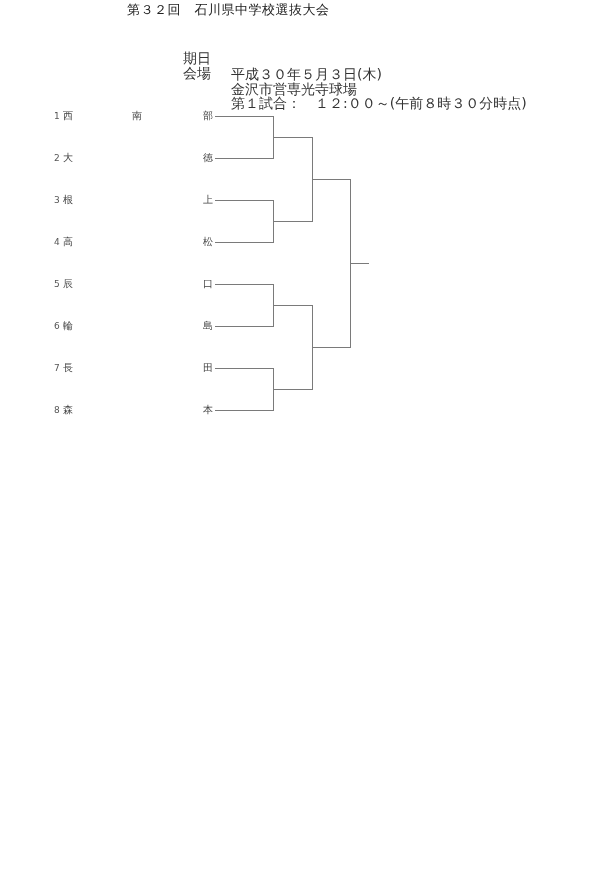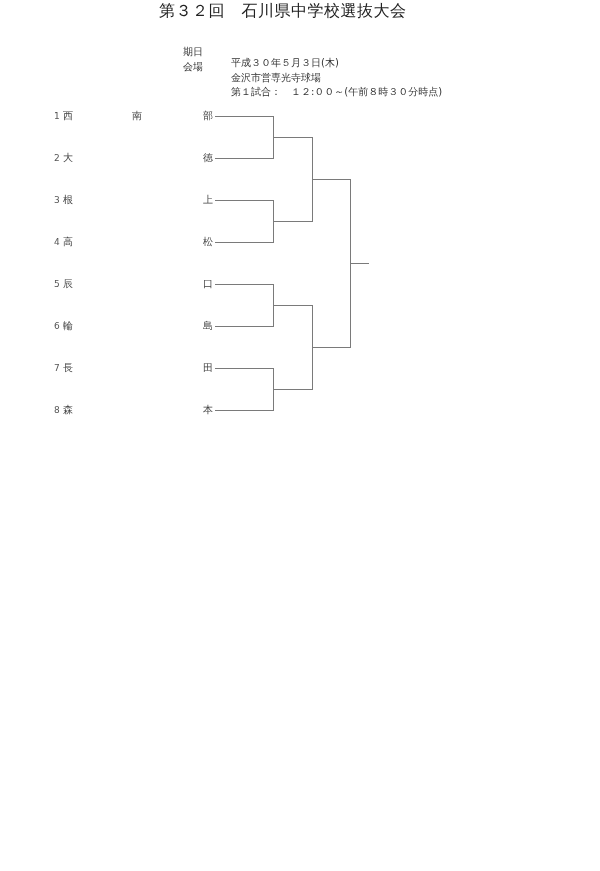--- a/index.html
+++ b/index.html
@@ -2,25 +2,24 @@
 <html><head>
   <meta charset="utf-8">
   <style>
     html, body { margin: 0; padding: 0; background: #ffffff; }
     body {
       width: 600px; height: 871px; position: relative; overflow: hidden;
       font-family: "DejaVu Sans", sans-serif; color: #333333;
     }
     .title {
       position: absolute; left: 127px; top: 1px;
-      font-size: 16px; letter-spacing: 0.5px; color: #222222;
+      font-size: 13px; letter-spacing: 0.5px; color: #222222;
       white-space: pre;
-      margin-left: 32px;
     }
-    .info { position: absolute; left: 183px; top: 34px; font-size: 10px; color: #333; }
+    .info { position: absolute; left: 183px; top: 34px; font-size: 14px; color: #333; }
     .info-row { position: relative; height: 14.5px; white-space: pre; }
     .info-label { position: absolute; left: 0; }
     .info-value { position: absolute; left: 48px; }
     .team {
       position: absolute; font-size: 10px; color: #444; height: 14px; line-height: 14px;
     }
     .team .num { position: absolute; left: 54px; font-size: 9px; color: #555; }
     .team .c1 { position: absolute; left: 63px; }
     .team .c2 { position: absolute; left: 132px; }
     .team .c3 { position: absolute; left: 203px; }

